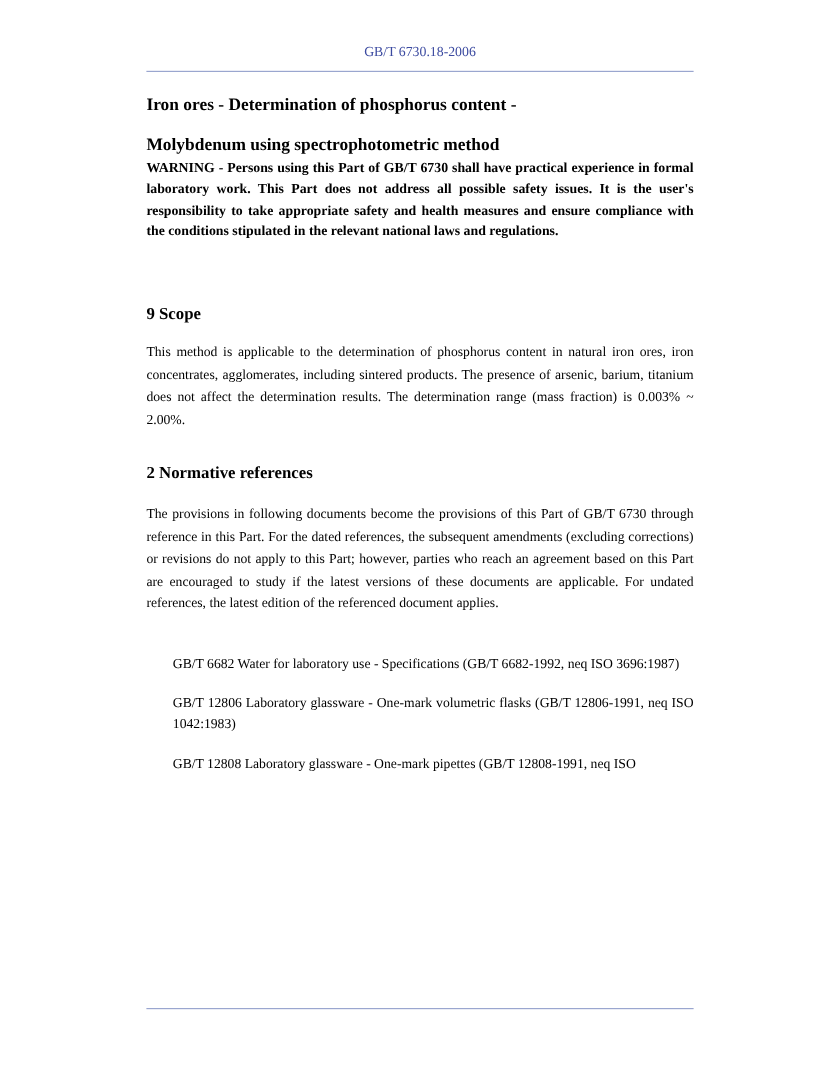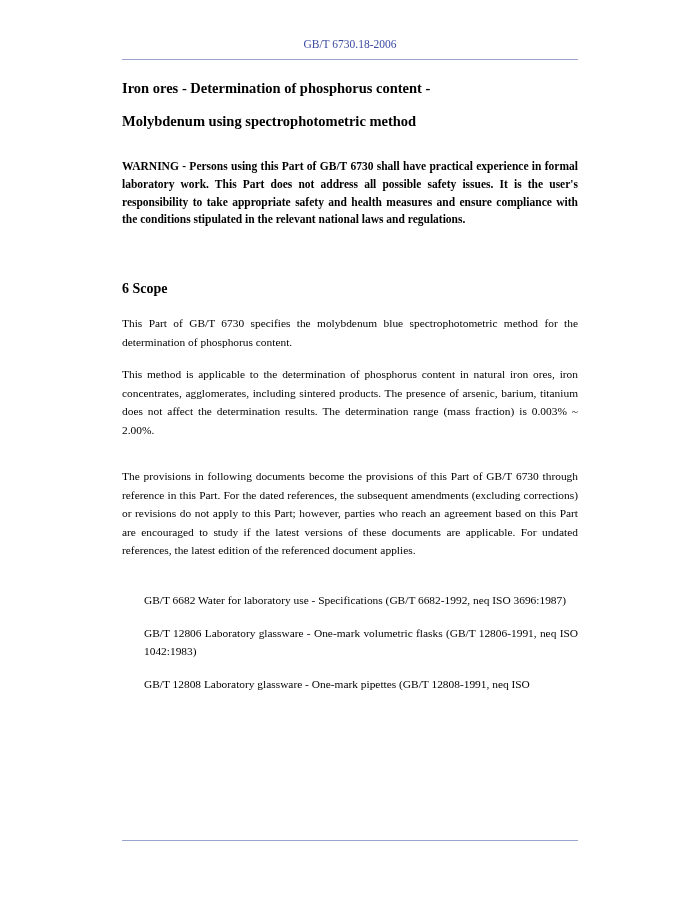--- a/index.html
+++ b/index.html
@@ -54,21 +54,20 @@
   }
   h1.title .line2 {
     display: block;
     margin-top: 12px;
   }
   .warning {
     font-size: 11.5px;
     font-weight: bold;
     text-align: justify;
     line-height: 1.55;
-    margin-top: 26px;
   }
   h2.sec {
     font-size: 14px;
     font-weight: bold;
     margin: 0;
     font-family: "Liberation Serif", serif;
   }
   .sec-scope-wrap {
     margin-top: 52px;
   }
@@ -149,26 +148,26 @@
   <div class="content">
 
     <h1 class="title">
       <span>Iron ores - Determination of phosphorus content -</span>
       <span class="line2">Molybdenum using spectrophotometric method</span>
     </h1>
 
     <div class="warning">WARNING - Persons using this Part of GB/T 6730 shall have practical experience in formal laboratory work. This Part does not address all possible safety issues. It is the user's responsibility to take appropriate safety and health measures and ensure compliance with the conditions stipulated in the relevant national laws and regulations.</div>
 
     <div class="sec-scope-wrap">
-      <h2 class="sec">6 Scope</h2>
-      <p class="body first">This Part of GB/T 6730 specifies the molybdenum blue spectrophotometric method for the determination of phosphorus content.</p>
+      <h2 class="sec">9 Scope</h2>
       <p class="body">This method is applicable to the determination of phosphorus content in natural iron ores, iron concentrates, agglomerates, including sintered products. The presence of arsenic, barium, titanium does not affect the determination results. The determination range (mass fraction) is 0.003% ~ 2.00%.</p>
     </div>
 
     <div class="sec-norm-wrap">
+      <h2 class="sec">2 Normative references</h2>
       <p class="body first">The provisions in following documents become the provisions of this Part of GB/T 6730 through reference in this Part. For the dated references, the subsequent amendments (excluding corrections) or revisions do not apply to this Part; however, parties who reach an agreement based on this Part are encouraged to study if the latest versions of these documents are applicable. For undated references, the latest edition of the referenced document applies.</p>
       <div class="ref-list">
         <p class="ref">GB/T 6682 Water for laboratory use - Specifications (GB/T 6682-1992, neq ISO 3696:1987)</p>
         <p class="ref">GB/T 12806 Laboratory glassware - One-mark volumetric flasks (GB/T 12806-1991, neq ISO 1042:1983)</p>
         <p class="ref">GB/T 12808 Laboratory glassware - One-mark pipettes (GB/T 12808-1991, neq ISO</p>
       </div>
     </div>
 
   </div>
 

